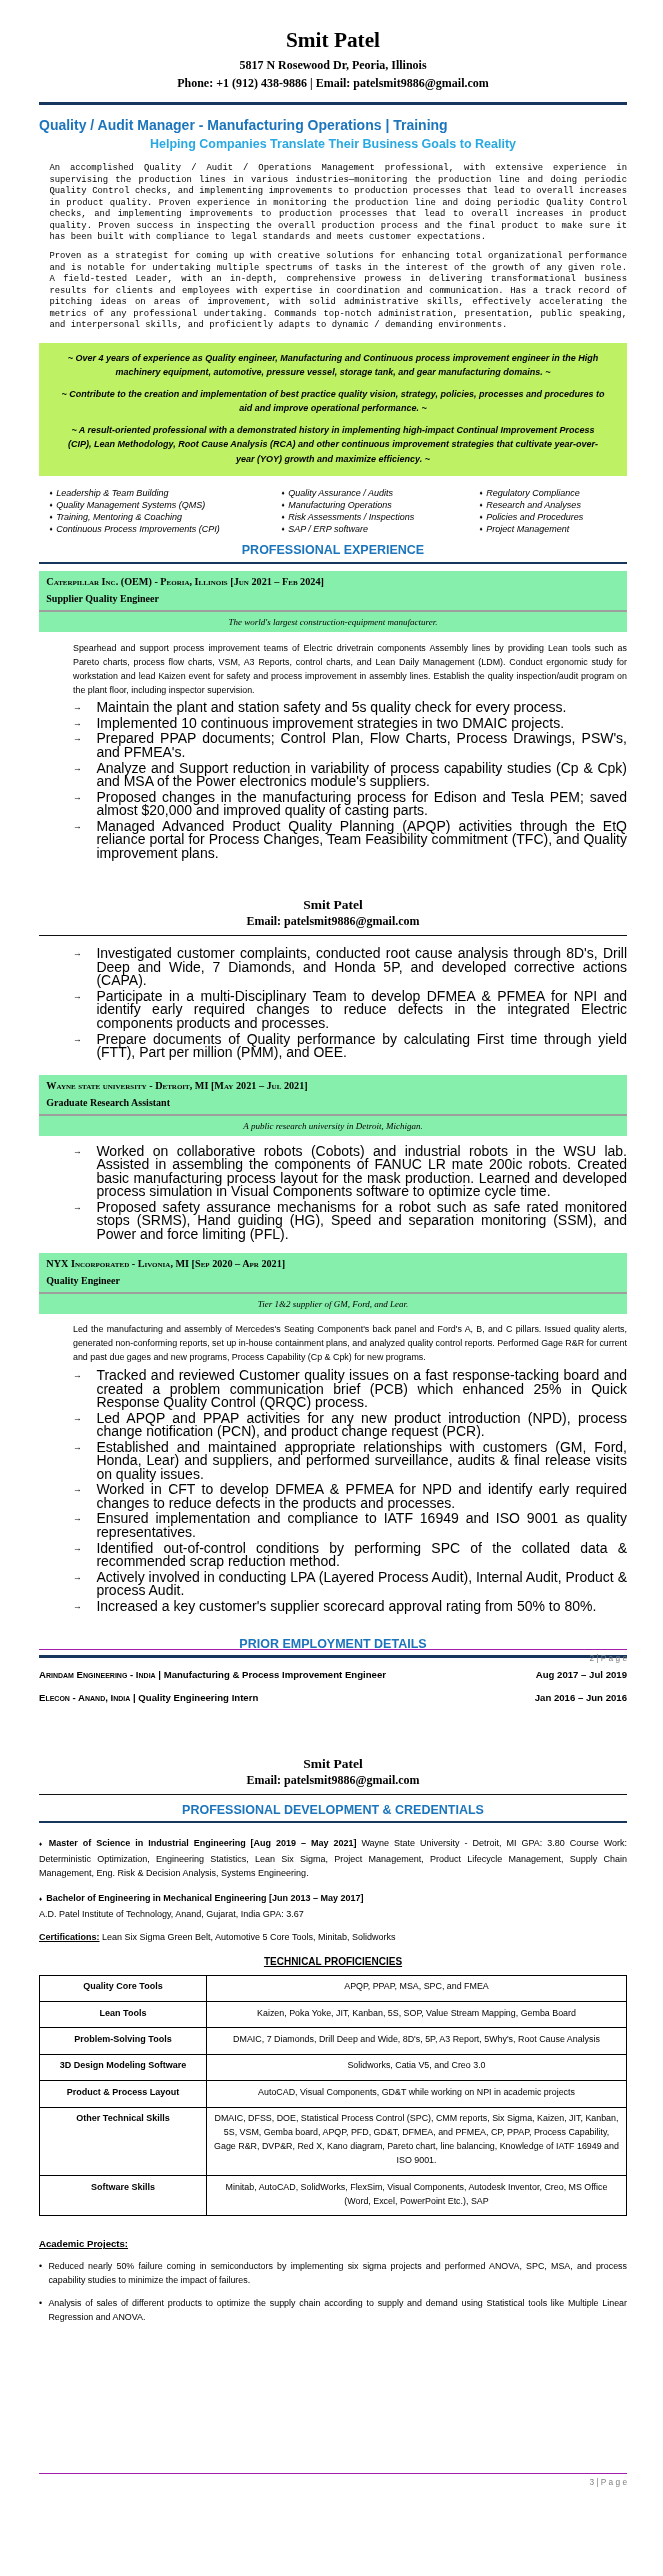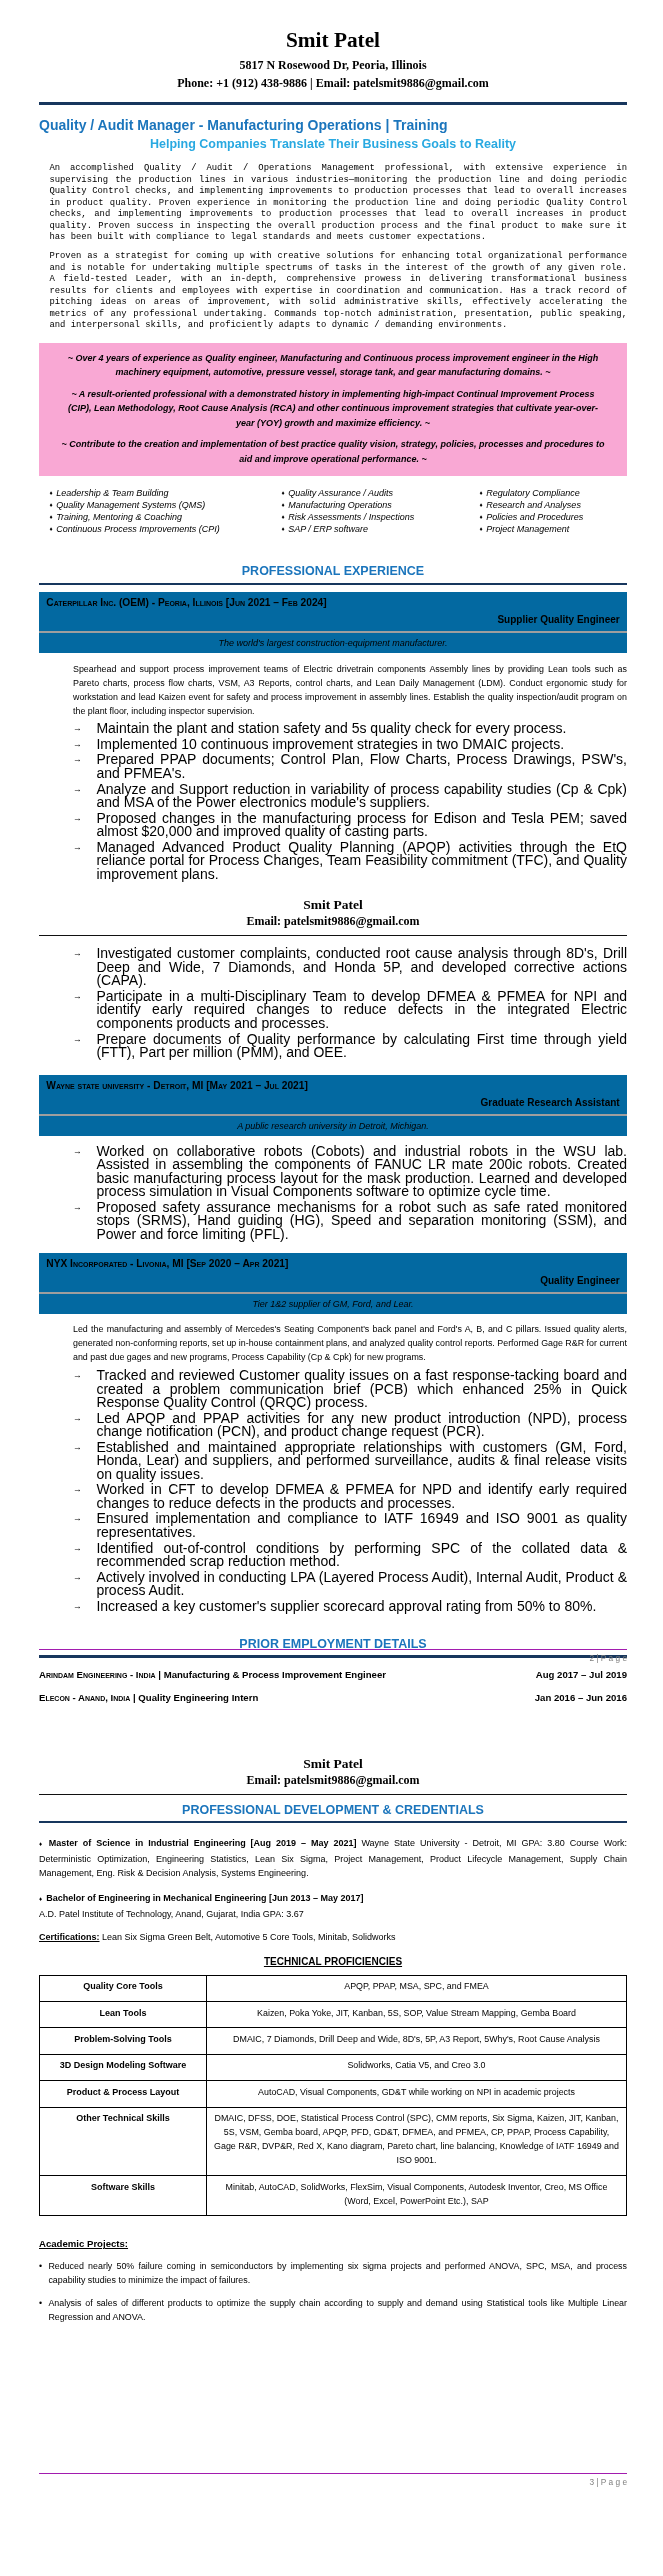--- a/index.html
+++ b/index.html
@@ -14,33 +14,33 @@
   .addr-line { font-size: 12px; font-weight: bold; text-align: center; margin-top: 5.2px; }
   .contact-line { font-size: 12px; font-weight: bold; text-align: center; margin-top: 3.1px; }
   .navy-rule { height: 3.1px; background: #17365D; margin-top: 11.5px; }
   .navy-rule.thin { height: 2.1px; margin-top: 4.2px; }
   .headline { font-size: 14px; font-weight: bold; color: #1B75BC; text-align: left; margin-top: 11.5px; }
   .tagline { font-size: 12.5px; font-weight: bold; color: #29A9E1; text-align: center; margin-top: 4.7px; }
 
   .summary { font-size: 8.9px; line-height: 11.5px; text-align: justify; margin: 12px 0 0 10.4px; font-family: Liberation Mono, monospace; }
   .summary.second { margin-top: 7.3px; }
 
-  .highlight-box { background: #f9a8d4; margin-top: 11.5px; padding: 7.3px 20px 3.1px 20px; }
+  .highlight-box { background: #bef264; margin-top: 11.5px; padding: 7.3px 20px 3.1px 20px; }
   .highlight { font-size: 9px; line-height: 14.6px; font-weight: bold; font-style: italic; text-align: center; margin-bottom: 6.8px; }
 
   .competencies { display: grid; grid-template-columns: 232px 198px auto; padding-left: 10.4px; margin-top: 10.4px; }
   .competencies ul { list-style: none; }
   .competencies li { font-size: 9px; font-style: italic; line-height: 12.2px; display: flex; }
   .dm { font-style: normal; font-size: 6.2px; line-height: inherit; margin-right: 3.6px; }
 
-  .section-heading { font-size: 12.5px; font-weight: bold; color: #1B75BC; text-align: center; margin-top: 29px; }
-
-  .job-band { background: #0369a1; margin-top: 7.3px; padding: 5.2px 7.3px 5.2px 7.3px; }
+  .section-heading { font-size: 12.5px; font-weight: bold; color: #1B75BC; text-align: center; margin-top: 8px; }
+
+  .job-band { background: #86efac; margin-top: 7.3px; padding: 5.2px 7.3px 5.2px 7.3px; font-family: Liberation Serif, serif; }
   .company-line { font-size: 10.2px; font-weight: bold; font-variant: small-caps; line-height: 1.2; }
-  .job-title { font-size: 10px; font-weight: bold; margin-top: 4.7px; text-align: right; }
+  .job-title { font-size: 10px; font-weight: bold; margin-top: 4.7px; }
   .band-divider { height: 2.1px; background: #9E9E9E; margin: 5.7px -7.3px 0 -7.3px; }
   .company-blurb { font-size: 9px; font-style: italic; margin-top: 5.2px; text-align: center; }
 
   .job-par { font-size: 8.9px; line-height: 14px; text-align: justify; margin: 8.3px 0 0 34px; }
   ul.arrows { list-style: none; margin: 4.7px 0 0 34px; }
   ul.arrows li { display: flex; margin-top: 2.1px; }
   .arr { width: 23.4px; flex: 0 0 23.4px; font-size: 8.9px; line-height: 13.5px; }
   .btxt { flex: 1; font-size: 14px; line-height: 13.5px; text-align: justify; }
 
   
@@ -90,22 +90,22 @@
     <div class="contact-line serif">Phone: +1 (912) 438-9886 | Email: patelsmit9886@gmail.com</div>
     <div class="navy-rule"></div>
     <div class="headline">Quality / Audit Manager - Manufacturing Operations | Training</div>
     <div class="tagline">Helping Companies Translate Their Business Goals to Reality</div>
 
     <p class="summary">An accomplished Quality / Audit / Operations Management professional, with extensive experience in supervising the production lines in various industries—monitoring the production line and doing periodic Quality Control checks, and implementing improvements to production processes that lead to overall increases in product quality. Proven experience in monitoring the production line and doing periodic Quality Control checks, and implementing improvements to production processes that lead to overall increases in product quality. Proven success in inspecting the overall production process and the final product to make sure it has been built with compliance to legal standards and meets customer expectations.</p>
     <p class="summary second">Proven as a strategist for coming up with creative solutions for enhancing total organizational performance and is notable for undertaking multiple spectrums of tasks in the interest of the growth of any given role. A field-tested Leader, with an in-depth, comprehensive prowess in delivering transformational business results for clients and employees with expertise in coordination and communication. Has a track record of pitching ideas on areas of improvement, with solid administrative skills, effectively accelerating the metrics of any professional undertaking. Commands top-notch administration, presentation, public speaking, and interpersonal skills, and proficiently adapts to dynamic / demanding environments.</p>
 
     <div class="highlight-box">
       <div class="highlight">~ Over 4 years of experience as Quality engineer, Manufacturing and Continuous process improvement engineer in the High machinery equipment, automotive, pressure vessel, storage tank, and gear manufacturing domains. ~</div>
+      <div class="highlight">~ Contribute to the creation and implementation of best practice quality vision, strategy, policies, processes and procedures to aid and improve operational performance. ~</div>
       <div class="highlight">~ A result-oriented professional with a demonstrated history in implementing high-impact Continual Improvement Process (CIP), Lean Methodology, Root Cause Analysis (RCA) and other continuous improvement strategies that cultivate year-over-year (YOY) growth and maximize efficiency.  ~</div>
-      <div class="highlight">~ Contribute to the creation and implementation of best practice quality vision, strategy, policies, processes and procedures to aid and improve operational performance. ~</div>
     </div>
 
     <div class="competencies">
       <ul>
         <li>
             <span class="dm">♦</span>
             <span>Leadership &amp; Team Building</span>
           </li>
         <li>
             <span class="dm">♦</span>

